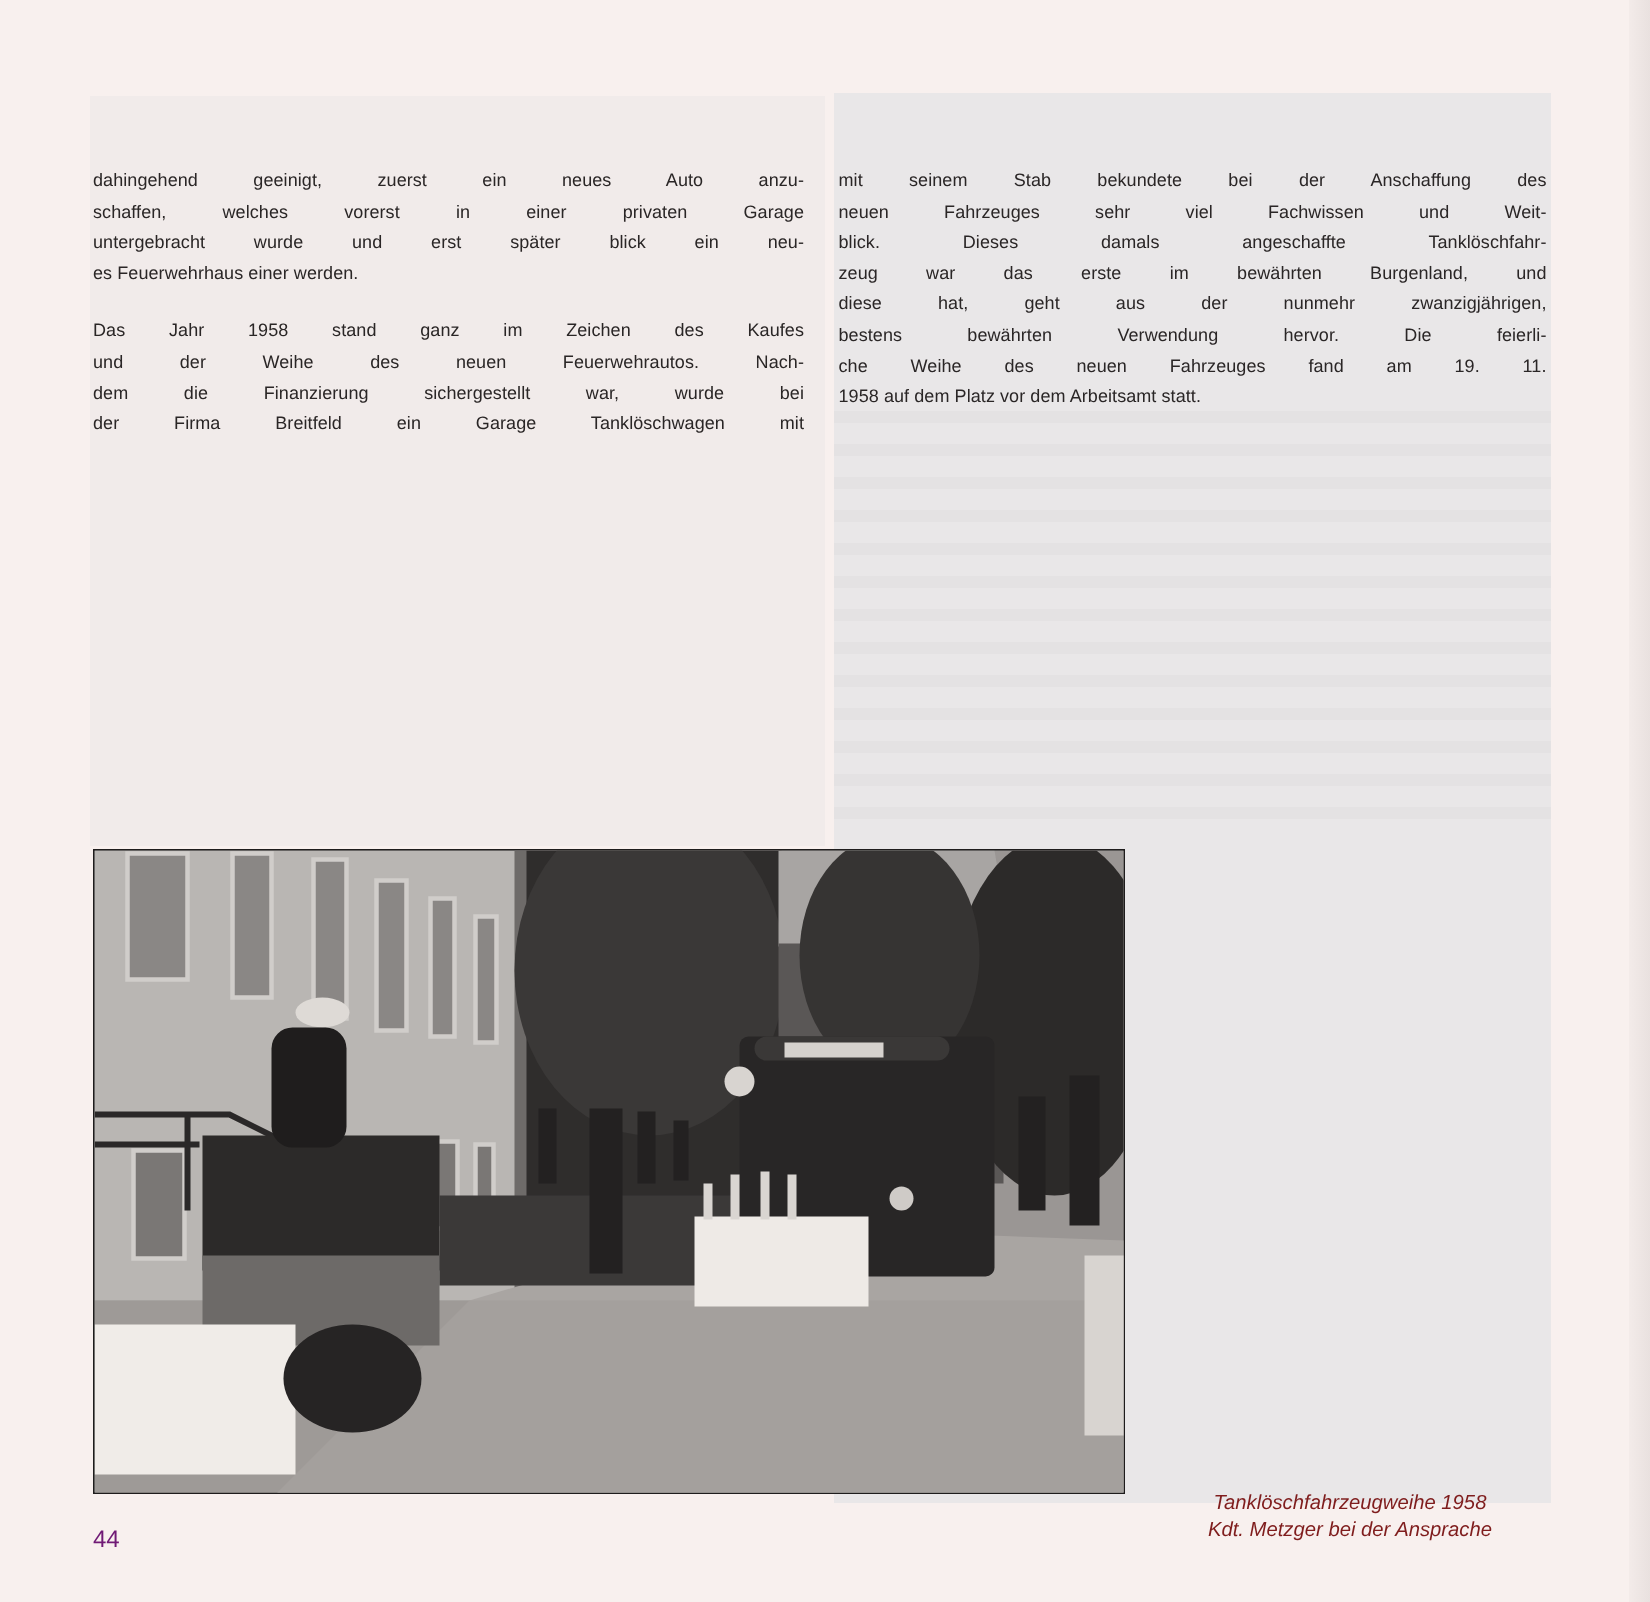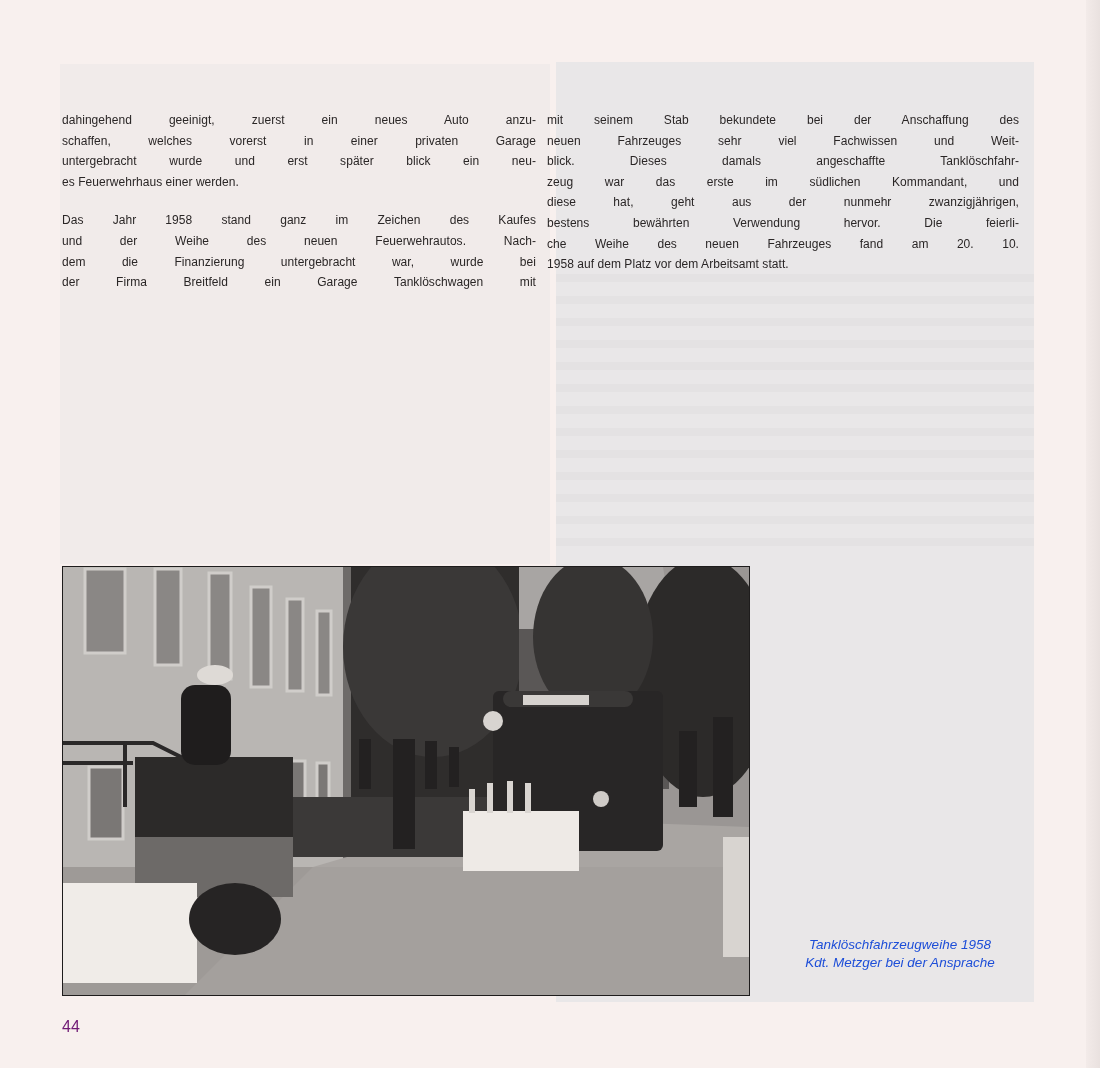--- a/index.html
+++ b/index.html
@@ -26,33 +26,33 @@
       background: repeating-linear-gradient(to bottom,
         rgba(0,0,0,0) 0px, rgba(0,0,0,0) 14px,
         rgba(0,0,0,0.025) 14px, rgba(0,0,0,0.025) 22px);
     }
     .column {
       position: absolute; top: 66px;
       font-size: 12px; line-height: 20.6px;
       text-align: justify; letter-spacing: 0.05px; margin-top: 44px;
     }
     .col-left { left: 62px; width: 474px; }
-    .col-right { left: 547px; width: 472px; }
+    .col-right { left: 559px; width: 472px; }
     .line { display: block; text-align: justify; text-align-last: justify; white-space: nowrap; }
     .line.last { text-align-last: left; }
     .para-gap { height: 18px; }
     .photo {
       position: absolute; left: 62px; top: 566px; width: 688px; height: 430px;
       border: 1px solid #1e1c1c; box-sizing: border-box; overflow: hidden;
       background: #8b8886;
     }
     .caption {
-      position: absolute; left: 770px; top: 936px; width: 260px;
+      position: absolute; left: 770px; top: 993px; width: 260px;
       font-size: 13.5px; line-height: 18px; font-style: italic; text-align: center;
-      color: #1d4ed8;
+      color: #7f1d1d;
     }
     .page-number {
       position: absolute; left: 62px; top: 1018px; font-size: 16px; color: #701a75;
     }
   </style>
 </head>
 <body>
 
 <div class="right-edge"></div>
 <div class="bleed-panel-left"></div>
@@ -63,34 +63,34 @@
   <div>
     <span class="line">dahingehend geeinigt, zuerst ein neues Auto anzu-</span>
     <span class="line">schaffen, welches vorerst in einer privaten Garage</span>
     <span class="line">untergebracht wurde und erst später blick ein neu-</span>
     <span class="line last">es Feuerwehrhaus einer werden.</span>
   </div>
   <div class="para-gap"></div>
   <div>
     <span class="line">Das Jahr 1958 stand ganz im Zeichen des Kaufes</span>
     <span class="line">und der Weihe des neuen Feuerwehrautos. Nach-</span>
-    <span class="line">dem die Finanzierung untergebracht war, wurde bei</span>
+    <span class="line">dem die Finanzierung sichergestellt war, wurde bei</span>
     <span class="line">der Firma Breitfeld ein Garage Tanklöschwagen mit</span>
   </div>
 </div>
 
 <div class="column col-right">
   <div>
     <span class="line">mit seinem Stab bekundete bei der Anschaffung des</span>
     <span class="line">neuen Fahrzeuges sehr viel Fachwissen und Weit-</span>
     <span class="line">blick. Dieses damals angeschaffte Tanklöschfahr-</span>
-    <span class="line">zeug war das erste im südlichen Kommandant, und</span>
+    <span class="line">zeug war das erste im bewährten Burgenland, und</span>
     <span class="line">diese hat, geht aus der nunmehr zwanzigjährigen,</span>
     <span class="line">bestens bewährten Verwendung hervor. Die feierli-</span>
-    <span class="line">che Weihe des neuen Fahrzeuges fand am 20. 10.</span>
+    <span class="line">che Weihe des neuen Fahrzeuges fand am 19. 11.</span>
     <span class="line last">1958 auf dem Platz vor dem Arbeitsamt statt.</span>
   </div>
 </div>
 
 <div class="photo">
   <svg width="688" height="430" viewBox="0 0 688 430" xmlns="http://www.w3.org/2000/svg">
 
     <rect x="0" y="0" width="688" height="430" fill="#9a9694"></rect>
 
     <rect x="0" y="0" width="288" height="300" fill="#b9b6b3"></rect>

